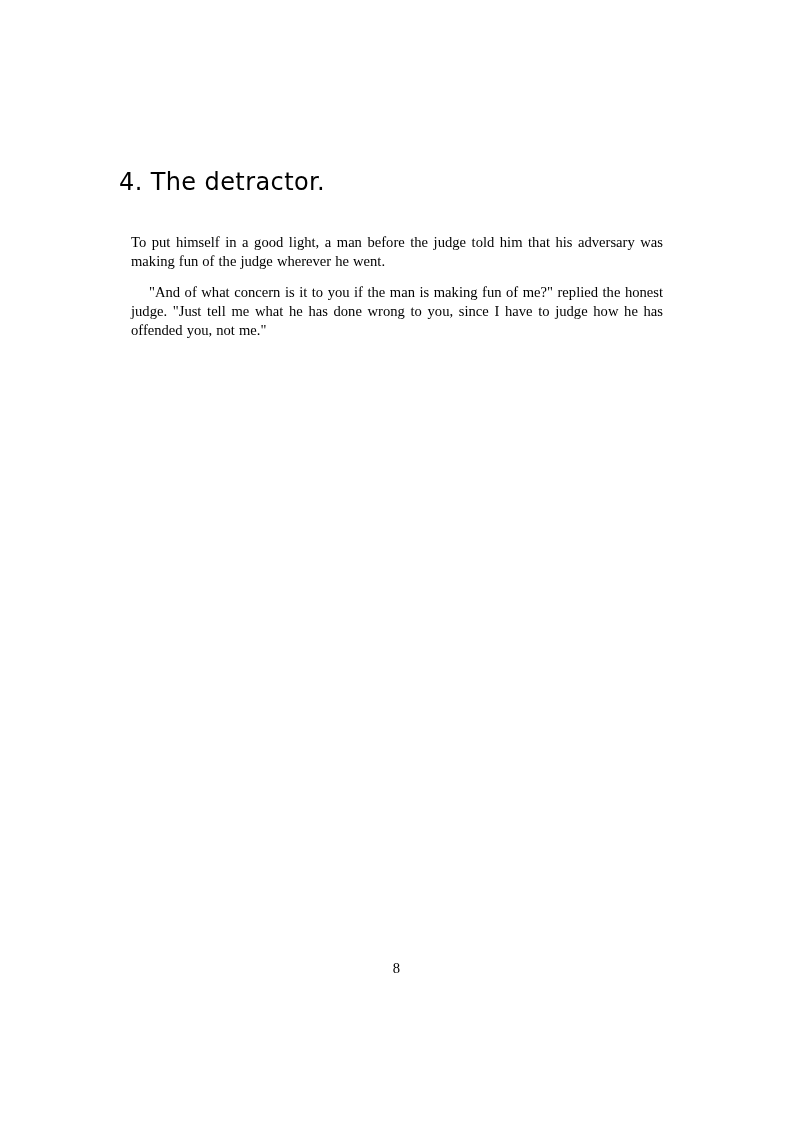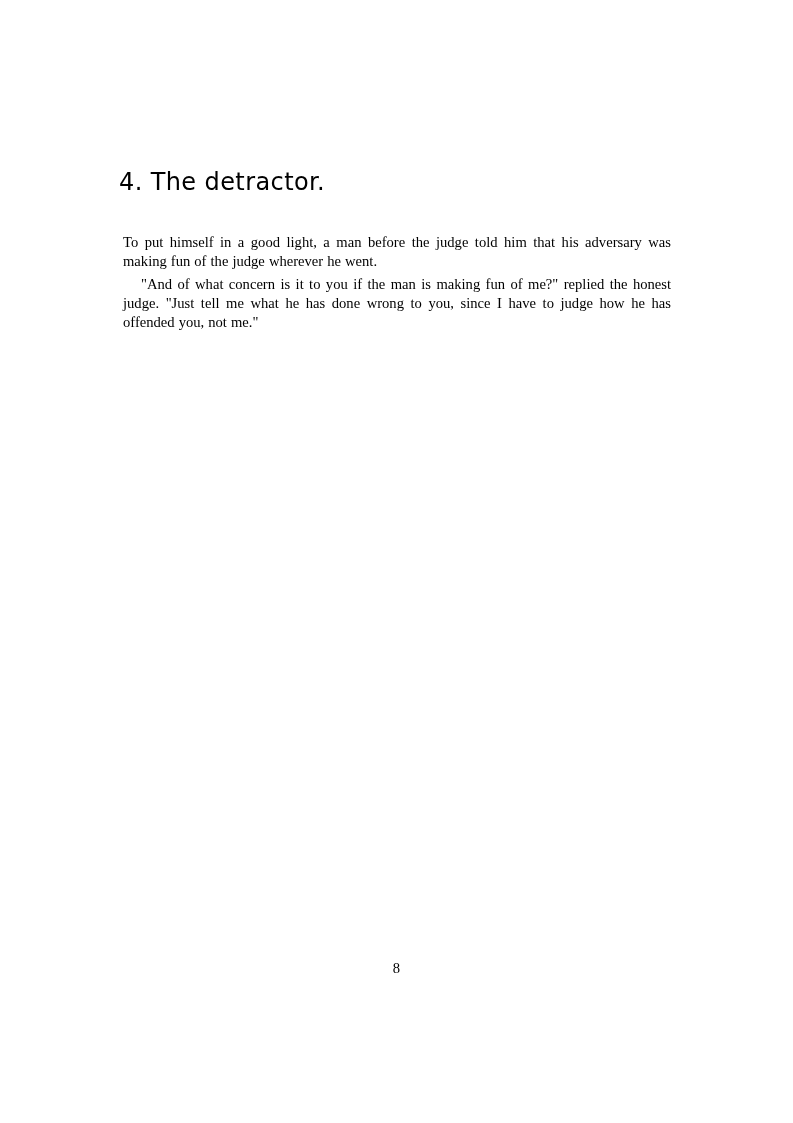--- a/index.html
+++ b/index.html
@@ -36,21 +36,21 @@
     margin: 0 0 36px 0;
     line-height: 1.2;
   }
   .section-title .num {
     margin-right: 8px;
   }
   .para {
     font-size: 14.6px;
     line-height: 1.30;
     text-align: justify;
-    margin: 4px;
+    margin: 12px;
     -webkit-hyphens: none;
     hyphens: none;
     word-spacing: 0.4px;
   }
   .para + .para {
     text-indent: 18px;
   }
   .page-number {
     position: absolute;
     left: 0;

